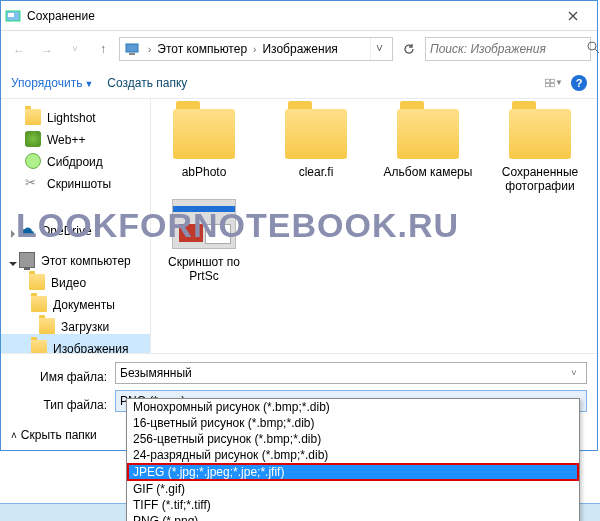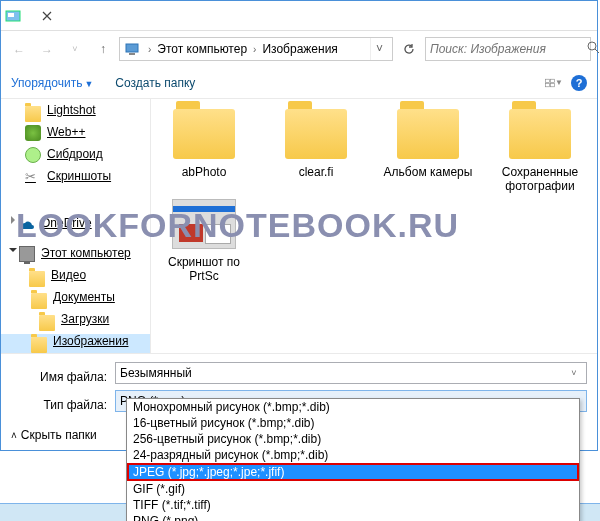--- a/index.html
+++ b/index.html
@@ -17,30 +17,30 @@
 .breadcrumb { flex: 1; display: flex; align-items: center; border: 1px solid #ccc; height: 24px; padding: 0 4px; }
 .breadcrumb .pc-icon { width: 16px; height: 16px; margin-right: 4px; }
 .breadcrumb .sep { color: #666; margin: 0 4px; font-size: 10px; }
 .breadcrumb .crumb { padding: 2px 2px; }
 .bc-dd { width: 18px; height: 22px; display:flex; align-items:center; justify-content:center; color:#666; border-left: 1px solid #eee; margin-left:auto; }
 .refresh { width: 24px; height: 24px; display: flex; align-items: center; justify-content: center; color: #666; border:1px solid transparent; }
 .search { width: 166px; height: 24px; border: 1px solid #ccc; display: flex; align-items: center; padding: 0 4px; }
 .search input { flex:1; border:none; outline:none; font-size:12px; color:#0f172a; font-style: italic; }
 .search .sicon { color:#666; }
 
-.toolbar { display: flex; align-items: center; height: 32px; padding: 0 10px; gap: 22px; border-bottom: 1px solid #eaeaea; }
+.toolbar { display: flex; align-items: center; height: 32px; padding: 0 10px; gap: 14px; border-bottom: 1px solid #eaeaea; }
 .toolbar .org { color: #1e6fd6; }
 .toolbar .chev { color:#1e6fd6; font-size:9px; margin-left:2px; }
 .tb-right { margin-left:auto; display:flex; gap:8px; align-items:center; color:#888; }
 .tb-icon { width:18px; height:18px; display:flex; align-items:center; justify-content:center; }
 .help { width:16px; height:16px; border-radius:8px; background:#1e6fd6; color:#fff; font-size:11px; display:flex; align-items:center; justify-content:center; font-weight:bold; }
 
 .body { display: flex; height: 254px; }
 .tree { width: 150px; border-right: 1px solid #eaeaea; padding: 4px 0; overflow:hidden; position:relative; }
-.tree-item { display:flex; align-items:flex-start; height:22px; padding-left: 24px; gap:6px; white-space:nowrap;text-decoration:underline; }
+.tree-item { display:flex; align-items:flex-end; height:22px; padding-left: 24px; gap:6px; white-space:nowrap; }
 .tree-item .ticon { width:16px; height:16px; flex-shrink:0; }
 .tree-item.selected { background:#cce8ff; }
 .tree-item.has-chev::before { content:""; position:absolute; left:10px; width:0; height:0; border-left:4px solid #888; border-top:4px solid transparent; border-bottom:4px solid transparent; }
 .tree-item.has-chev.open::before { transform: rotate(90deg); border-left-color:#333; }
 .folder-y { background: linear-gradient(#ffe08a,#f7c94a); border-radius:1px; width:14px; height:11px; margin-top:3px; position:relative; }
 .folder-y::before { content:""; position:absolute; top:-3px; left:0; width:6px; height:3px; background:#f7c94a; border-radius:1px 1px 0 0; }
 
 .content { flex:1; padding: 10px 8px; display:flex; flex-wrap:wrap; align-content:flex-start; gap: 6px 22px; overflow:hidden; }
 .item { width: 90px; display:flex; flex-direction:column; align-items:center; text-align:center; }
 .item .big-folder { width:62px; height:50px; background: linear-gradient(#ffe08a,#f7c94a); border-radius:3px; position:relative; margin-bottom:6px; }
@@ -78,20 +78,21 @@
 </head>
 <body>
 
 <div class="dialog">
 
   <div class="titlebar">
     <svg class="icon" viewBox="0 0 16 16">
         <rect x="1" y="3" width="14" height="10" fill="#7ec0ee" stroke="#2d7"></rect>
         <rect x="3" y="5" width="6" height="4" fill="#fff"></rect>
       </svg>
+    <span class="title">Сохранение</span>
     <div class="close">
       <svg width="10" height="10" viewBox="0 0 10 10">
           <path d="M1 1 L9 9 M9 1 L1 9" stroke="currentColor" stroke-width="1.2"></path>
         </svg>
     </div>
   </div>
 
   <div class="navbar">
     <div class="nav-arrow">←</div>
     <div class="nav-arrow">→</div>

